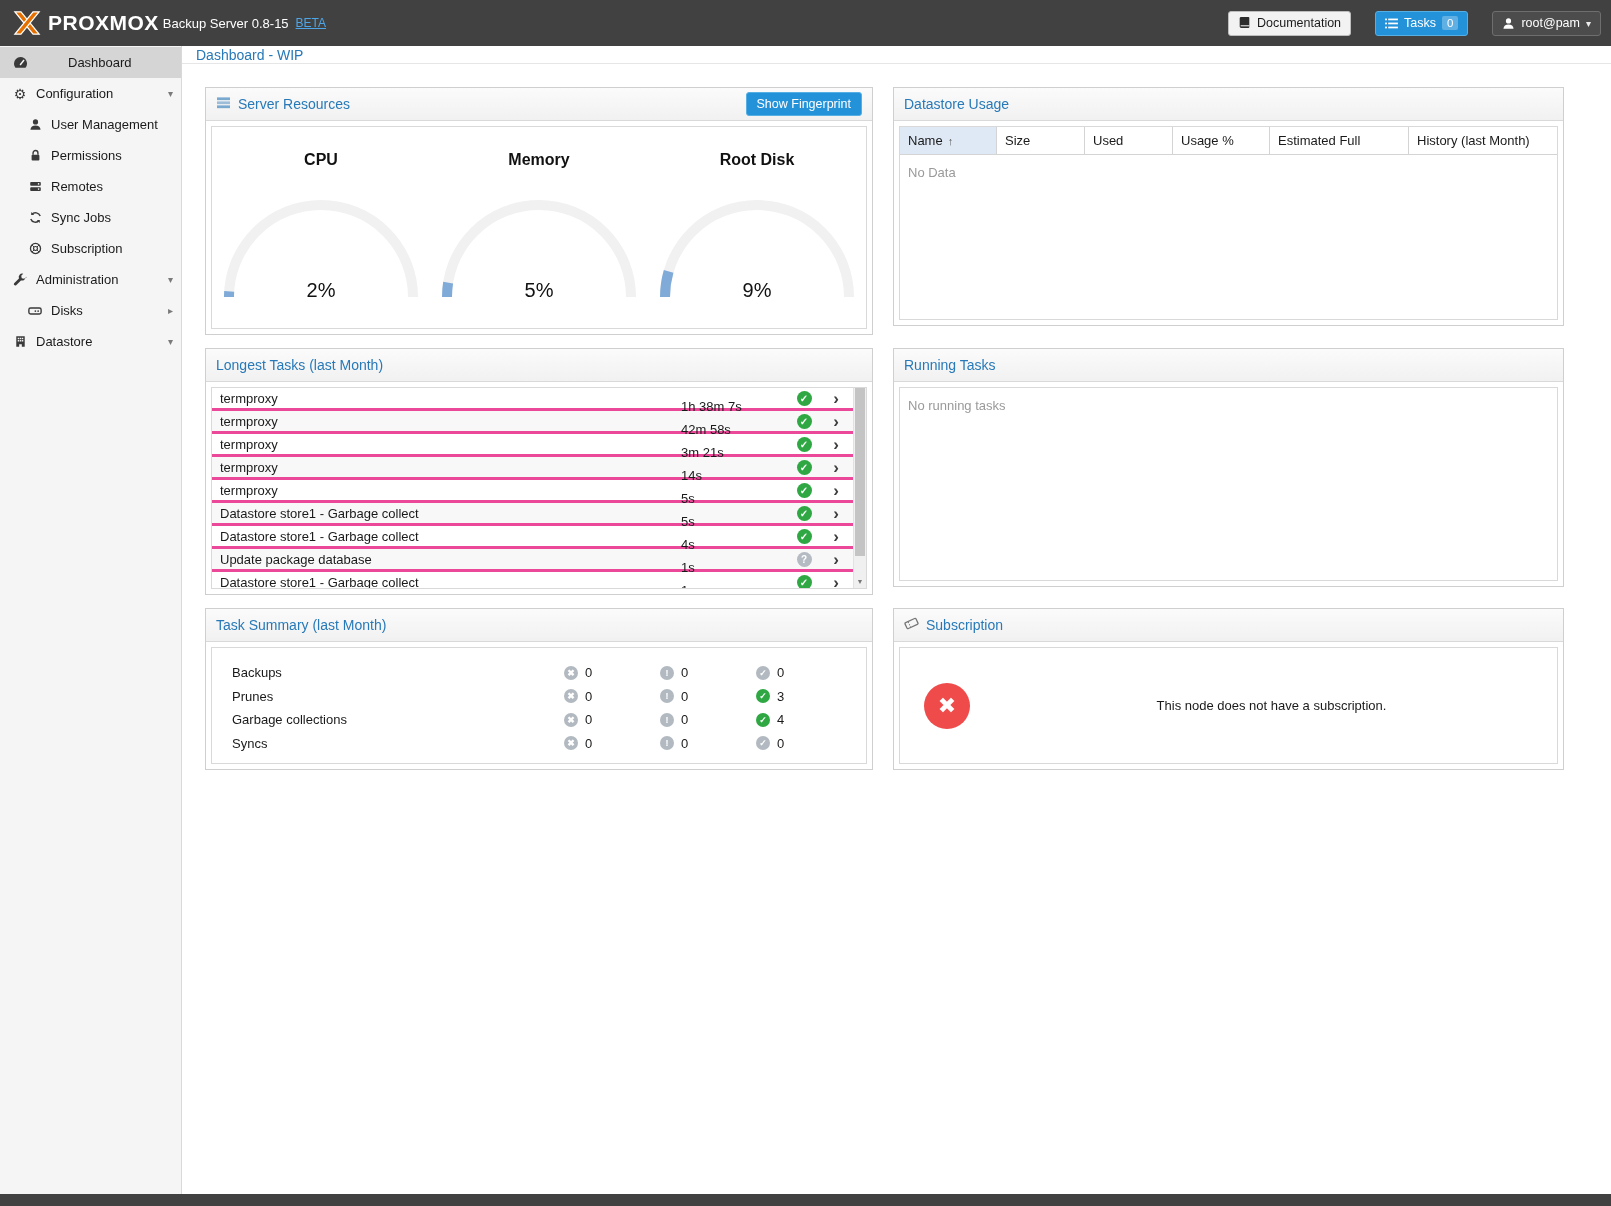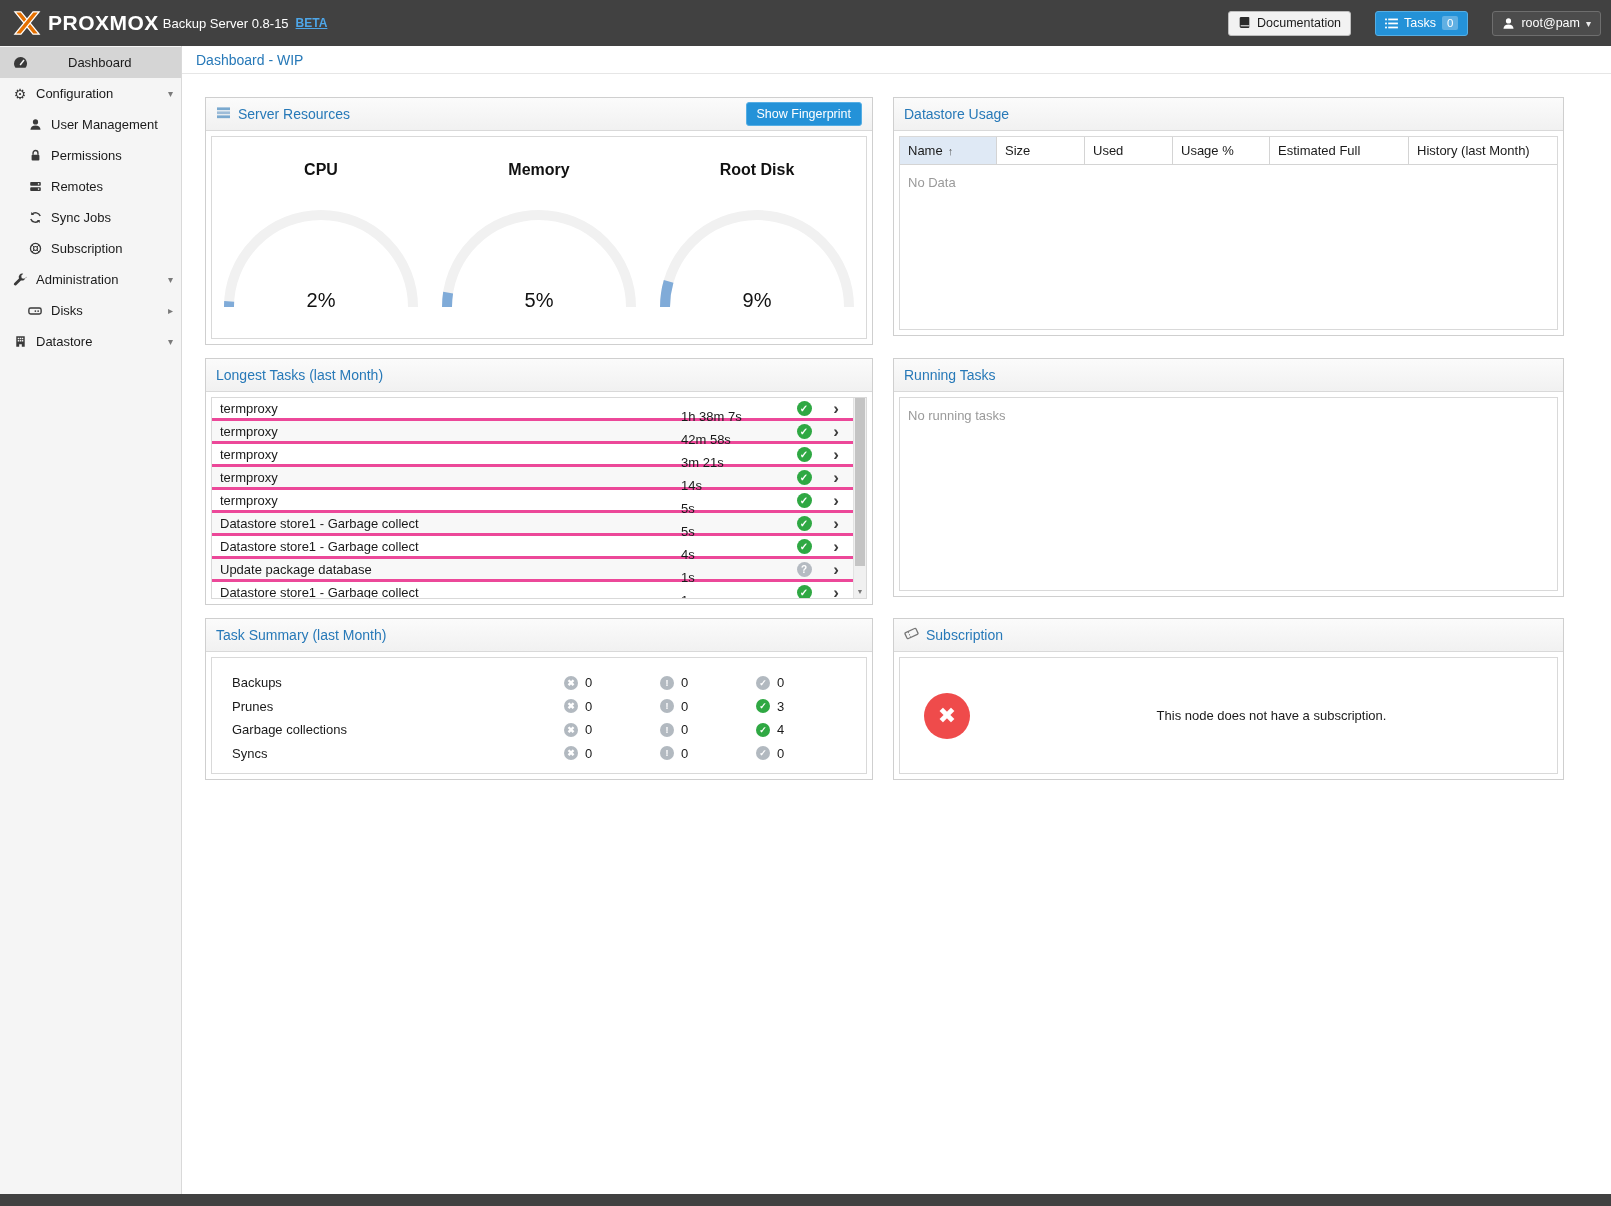--- a/index.html
+++ b/index.html
@@ -7,21 +7,21 @@
 body {
   width:1611px; height:1206px; overflow:hidden;
   font-family:"Liberation Sans", sans-serif; font-size:13px; color:#1a1a1a; background:#fff;
 }
 
 
 .topbar { height:46px; background:#414141; display:flex; align-items:center; padding:0 10px 0 12px; color:#fff; }
 .brand { display:flex; align-items:center; gap:6px; }
 .brand-text { font-size:21px; font-weight:bold; letter-spacing:.5px; color:#fff; }
 .product { margin-left:4px; font-size:13px; color:#fff; }
-.beta { margin-left:7px; color:#4ea6e8; font-weight:bold; font-size:12px; text-decoration:underline; cursor:pointer; }
+.beta { margin-left:7px; color:#4ea6e8; font-weight:normal; font-size:12px; text-decoration:underline; cursor:pointer; }
 .tb-right { margin-left:auto; display:flex; gap:24px; align-items:center; }
 .tb-btn { display:flex; align-items:center; gap:6px; height:25px; padding:0 9px; border-radius:3px; font-size:12.5px; font-family:inherit; cursor:pointer; }
 .tb-btn.light { background:#f2f2f2; border:1px solid #bdbdbd; color:#1a1a1a; }
 .tb-btn.blue  { background:#2492d8; border:1px solid #55aee4; color:#fff; }
 .tb-btn.dark  { background:#4c4c4c; border:1px solid #6e6e6e; color:#fff; }
 .task-count { background:rgba(255,255,255,.28); padding:1px 5px; border-radius:2px; font-size:11.5px; }
 .caret { font-size:10px; opacity:.9; }
 
 
 .app { display:flex; height:1148px; }
@@ -31,21 +31,21 @@
 .sidebar { width:182px; background:#f5f5f5; border-right:1px solid #d9d9d9; padding-top:1px; }
 .side-item { height:31px; display:flex; align-items:center; gap:8px; padding:0 8px 0 12px; cursor:pointer; }
 .side-item.child { padding-left:27px; }
 .side-item.selected { background:#d5d5d5;gap:40px; }
 .side-ico { width:16px; display:inline-flex; justify-content:center; align-items:center; color:#3a3a3a; }
 .glyph { font-size:14px; color:#3a3a3a; line-height:1; }
 .side-caret { margin-left:auto; color:#7a7a7a; font-size:10px; }
 
 
 .main { flex:1; background:#fff; overflow:hidden; }
-.page-header { height:28px; display:flex; align-items:center; padding-left:14px; color:#2779b8; font-size:14px; border-bottom:1px solid #e6e6e6; }
+.page-header { height:18px; display:flex; align-items:center; padding-left:14px; color:#2779b8; font-size:14px; border-bottom:1px solid #e6e6e6; }
 .panels { display:grid; grid-template-columns:668px 671px; column-gap:20px; row-gap:13px; align-items:start; padding:23px 0 0 23px; }
 
 .panel { border:1px solid #cfcfcf; background:#fff; display:flex; flex-direction:column; }
 .panel-hd { height:33px; flex:0 0 33px; background:linear-gradient(#fbfbfb,#f1f1f1); border-bottom:1px solid #d9d9d9; display:flex; align-items:center; gap:7px; padding:0 10px; }
 .panel-title { color:#2779b8; font-size:14px; }
 .btn-blue { margin-left:auto; background:#2492d8; color:#fff; border:1px solid #55aee4; border-radius:3px; font-size:12.5px; height:24px; padding:0 10px; font-family:inherit; cursor:pointer; }
 .panel-bd { flex:1; padding:5px; display:flex; min-height:0; }
 .inner { flex:1; border:1px solid #d9d9d9; background:#fff; position:relative; overflow:hidden; }
 
 

